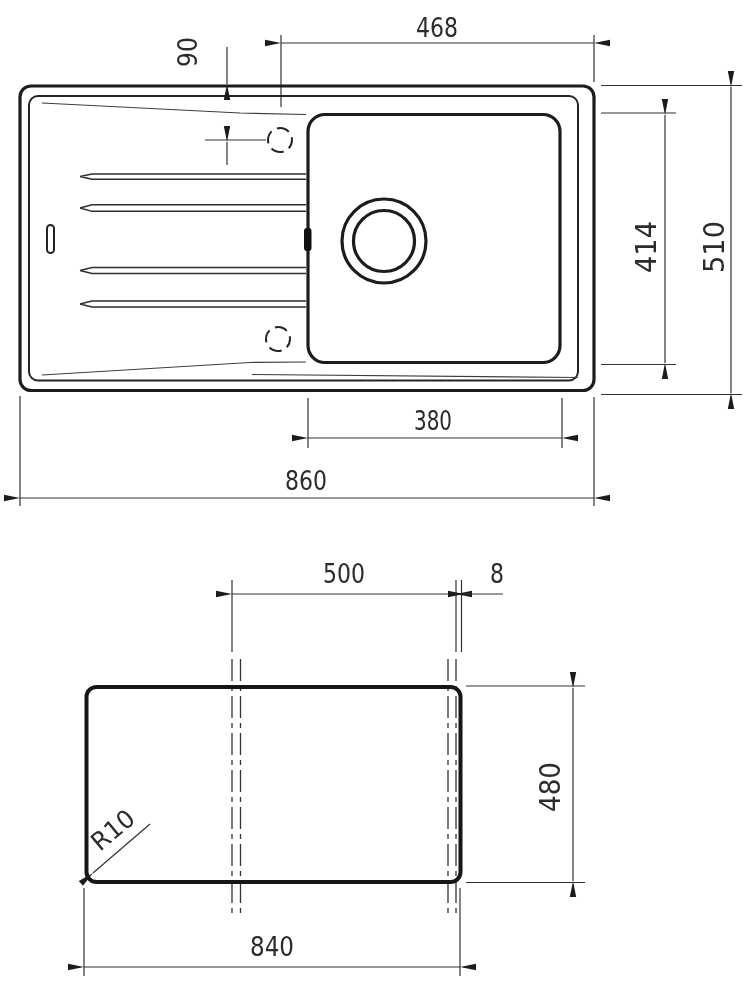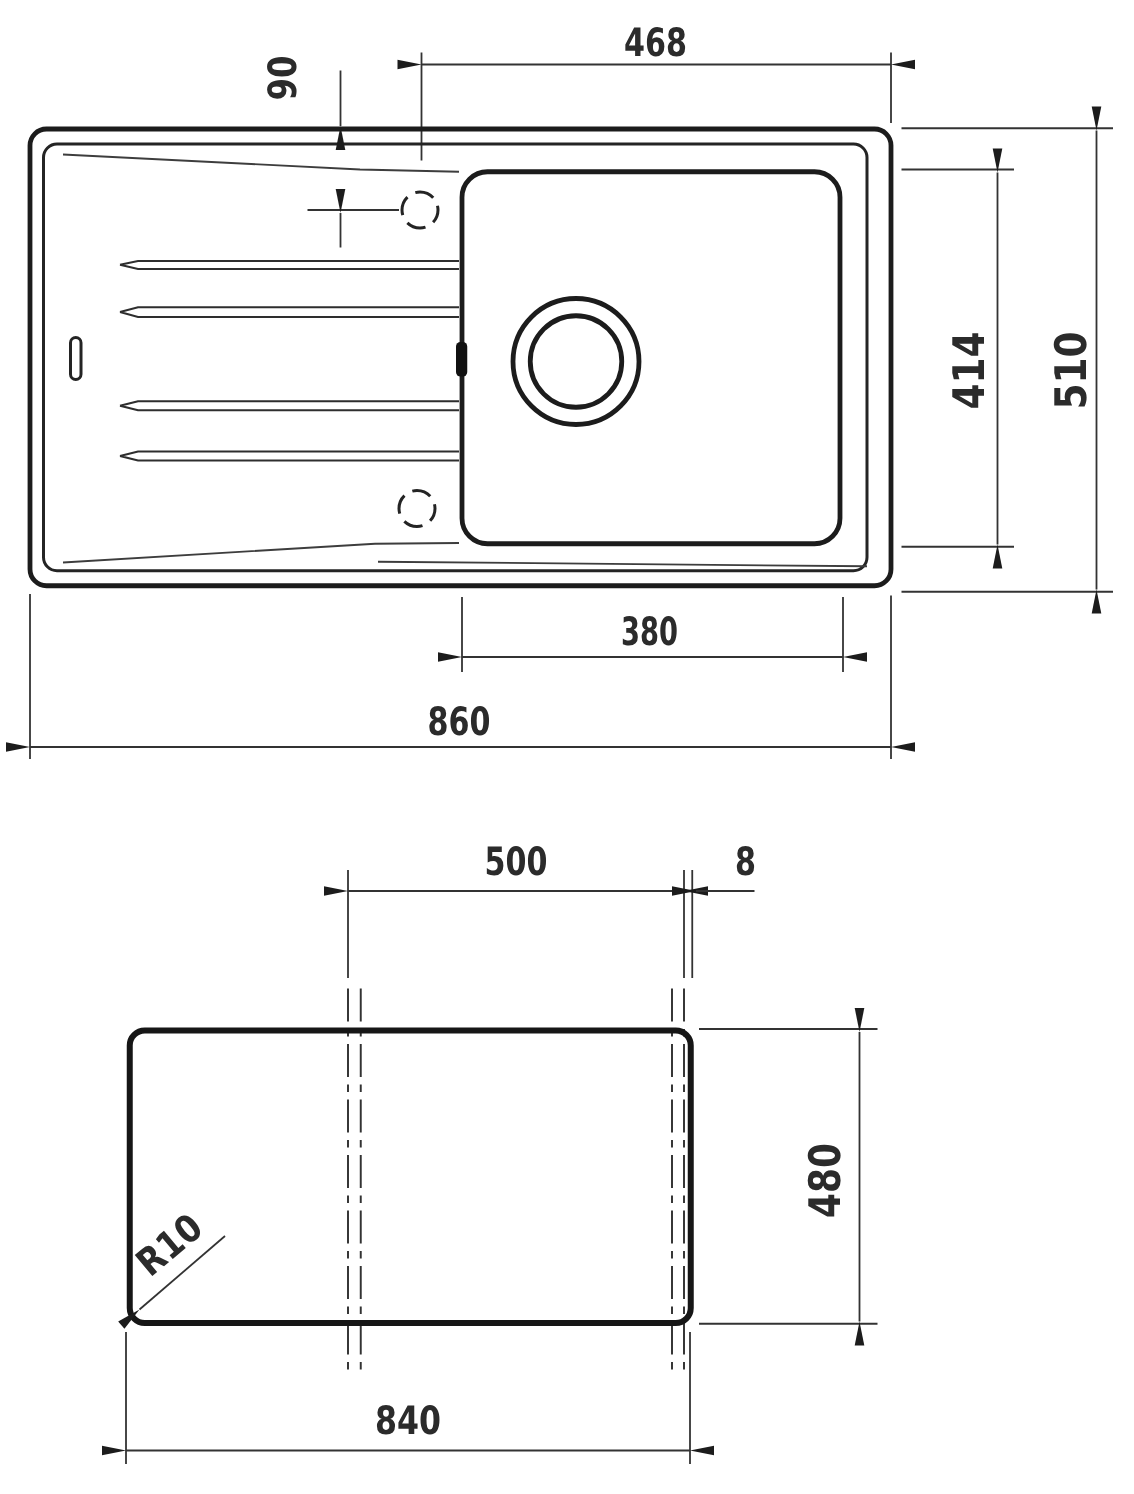--- a/index.html
+++ b/index.html
@@ -1,16 +1,16 @@
 <!DOCTYPE html>
 <html><head>
 <meta charset="utf-8">
 <style>
   html,body{margin:0;padding:0;background:#ffffff;}
-  .page{width:756px;height:996px;background:#ffffff;position:relative;overflow:hidden;font-weight:bold;}
+  .page{width:756px;height:996px;background:#ffffff;position:relative;overflow:hidden;}
   svg{display:block;}
   text{font-family:"DejaVu Sans","Liberation Sans",sans-serif;fill:#2b2b2b;}
   .dim-text{font-size:26px;}
   .dim-text-sm{font-size:25px;}
   .dim-text-rot{font-size:29px;}
   .thin{stroke:#3d3d3d;stroke-width:1.2;fill:none;}
   .med{stroke:#242424;stroke-width:2;fill:none;}
   .thick{stroke:#1c1c1c;stroke-width:3.2;fill:none;}
   .xthick{stroke:#161616;stroke-width:4;fill:none;}
   .groove{stroke:#2e2e2e;stroke-width:1.4;fill:none;}

